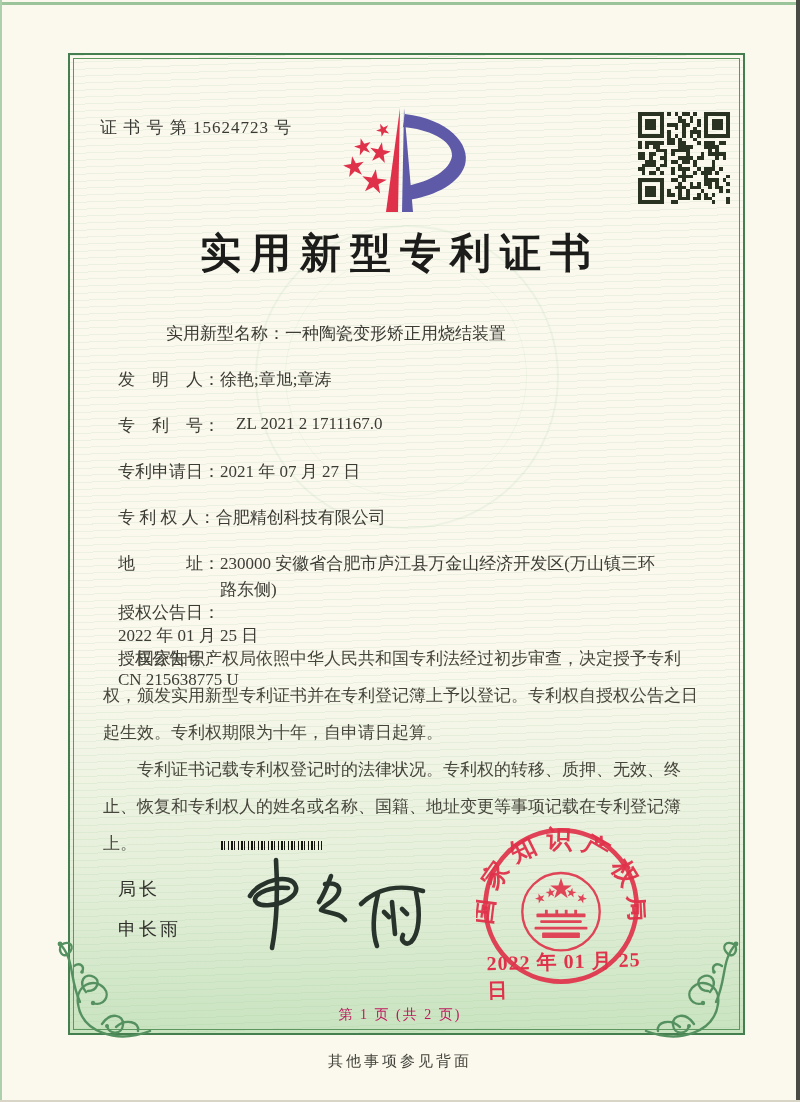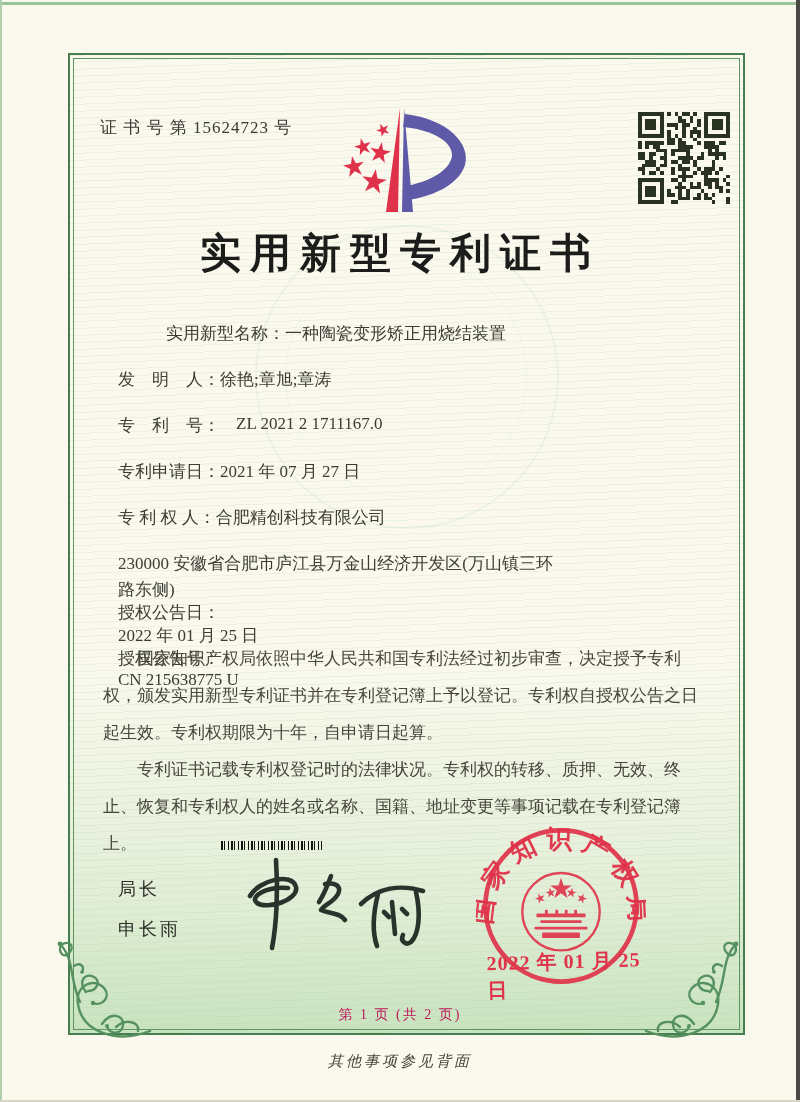--- a/index.html
+++ b/index.html
@@ -60,21 +60,21 @@
     background:repeating-linear-gradient(90deg,#15150f 0 2px,transparent 2px 3px,#15150f 3px 4px,transparent 4px 7px,#15150f 7px 8px,transparent 8px 10px);}
 
   .signer{position:absolute;left:118px;top:869px;font-size:18px;color:#2f2f2a;letter-spacing:3px;line-height:40px;}
   .signature{position:absolute;left:228px;top:842px;width:205px;height:118px;}
 
   .seal{position:absolute;left:476px;top:821px;width:170px;height:170px;}
   .seal-date{position:absolute;left:487px;top:948px;width:180px;font-size:20px;color:#e0324a;
     letter-spacing:1px;transform:rotate(-1.5deg);font-weight:bold;}
 
   .page-number{position:absolute;left:0;top:1006px;width:800px;text-align:center;font-size:14px;color:#be185d;letter-spacing:2px;}
-  .back-note{position:absolute;left:0;top:1052px;width:800px;text-align:center;font-size:15px;color:#44443c;letter-spacing:3px;font-style:italic;}
+  .back-note{position:absolute;left:0;top:1052px;width:800px;text-align:center;font-size:15px;color:#44443c;letter-spacing:3px;}
 </style>
 </head>
 <body>
 
 <div class="edge-top"></div>
 <div class="edge-left"></div>
 <div class="edge-right"></div>
 <div class="edge-bottom"></div>
 
 <div class="guilloche"></div>
@@ -160,20 +160,21 @@
   </div>
   <div class="field-row row-4">
     <span class="field-label">专利申请日：</span>
     <span class="field-value">2021 年 07 月 27 日</span>
   </div>
   <div class="field-row row-5">
     <span class="field-label">专 利 权 人：</span>
     <span class="field-value">合肥精创科技有限公司</span>
   </div>
   <div class="field-row row-6">
+    <span class="field-label">地　　　址：</span>
     <span class="field-value">230000 安徽省合肥市庐江县万金山经济开发区(万山镇三环路东侧)</span>
   </div>
   <div class="field-row row-7">
     <span class="field-label">授权公告日：</span>
     <span class="field-value">2022 年 01 月 25 日</span>
     <span class="grant-gap"></span>
     <span class="field-label">授权公告号：</span>
     <span class="field-value">CN 215638775 U</span>
   </div>
 </div>

